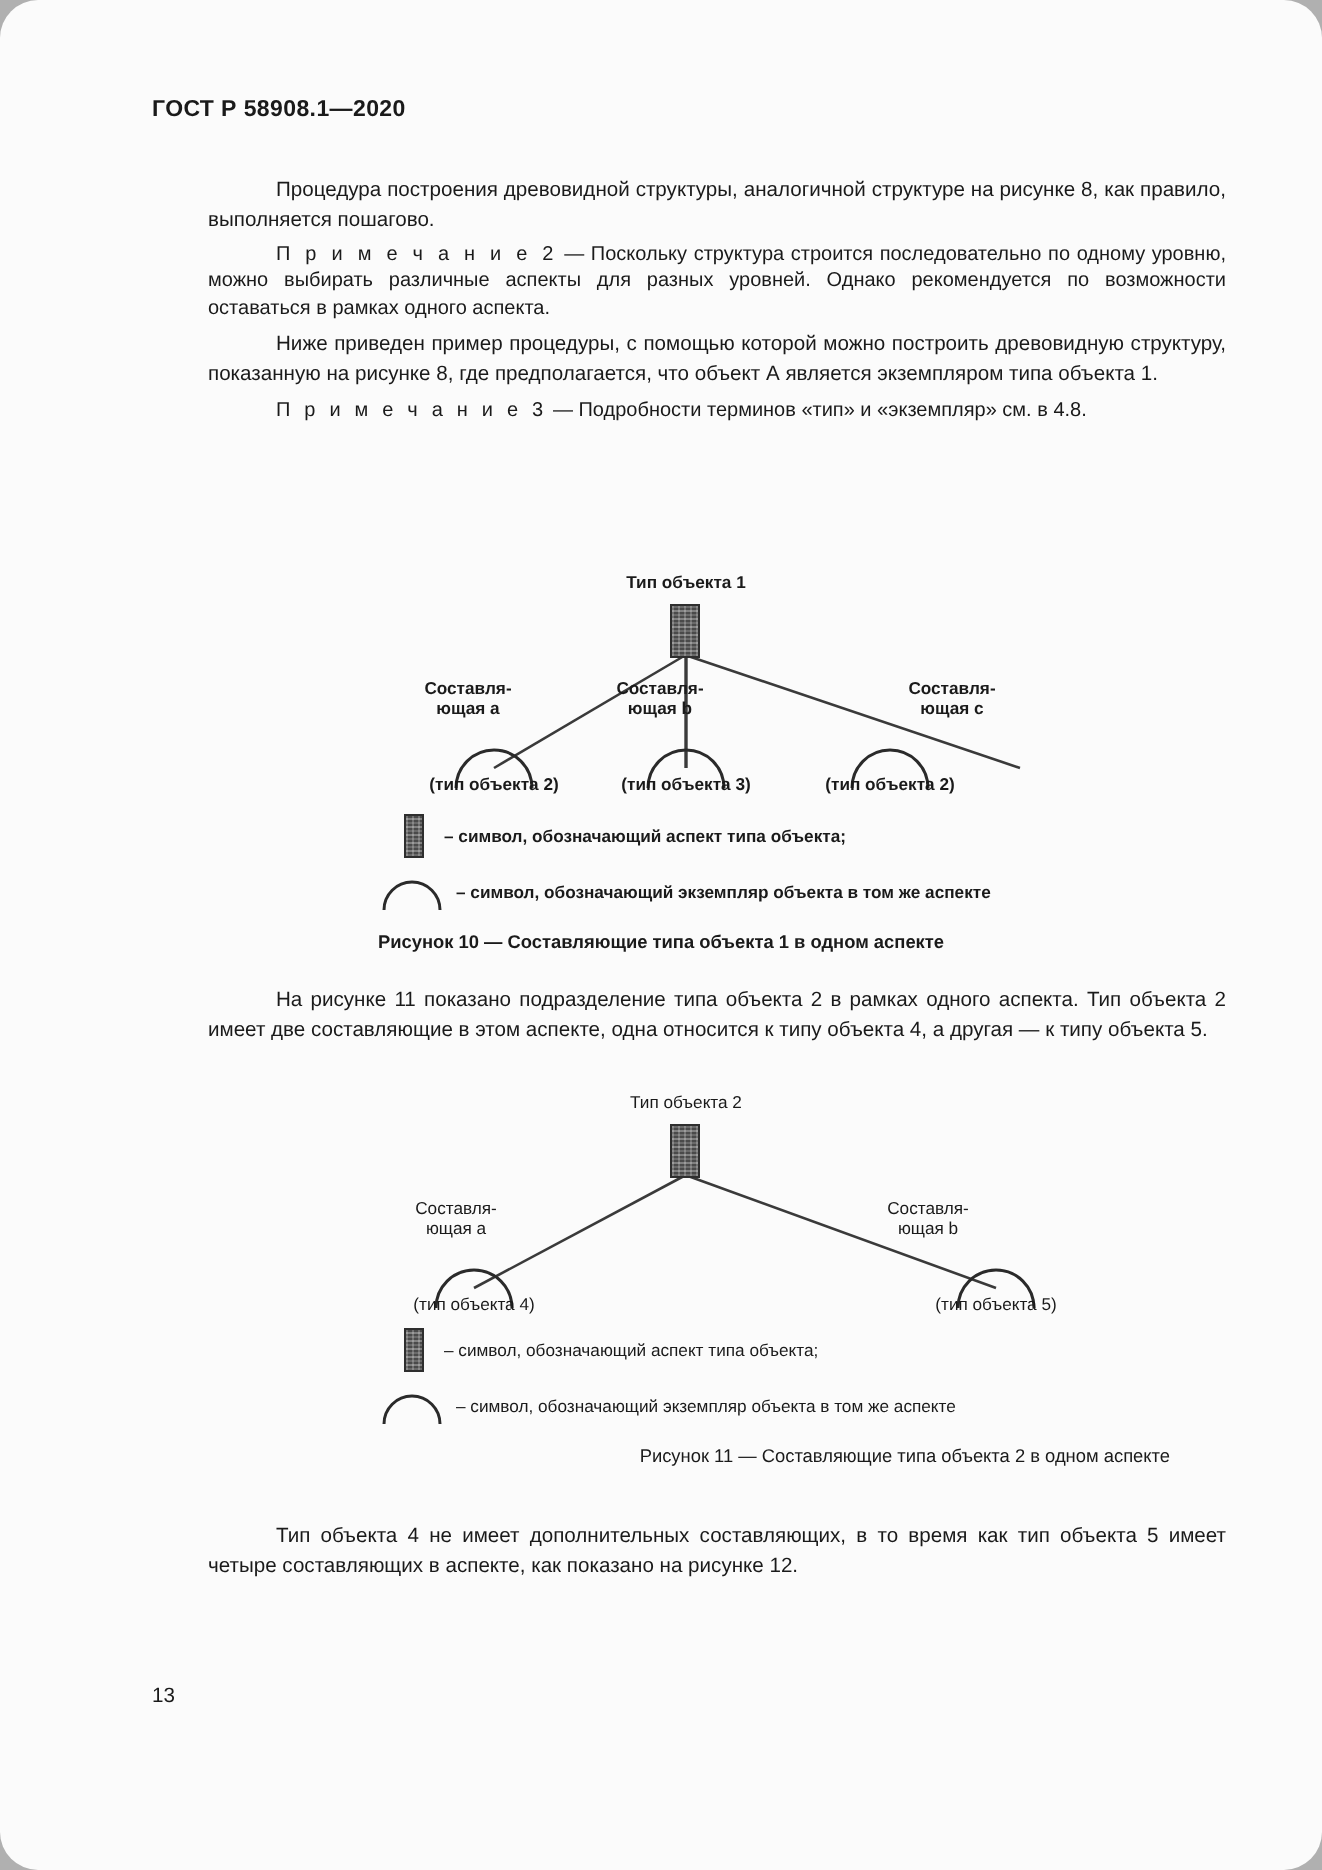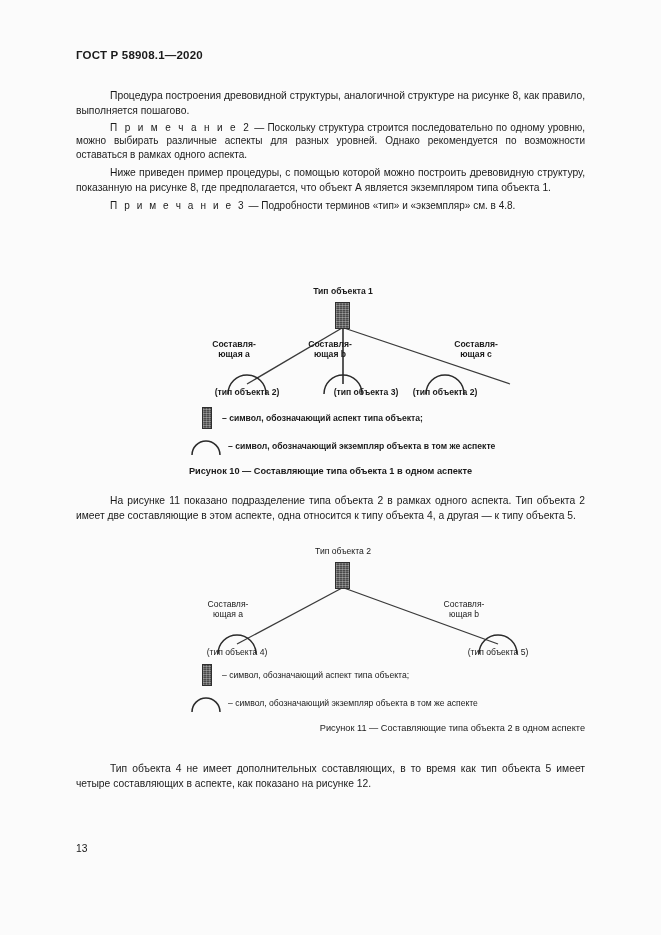--- a/index.html
+++ b/index.html
@@ -8,20 +8,21 @@
     background: #b0b0b0;
   }
   #page {
     position: relative;
     width: 661px;
     height: 935px;
     background: #fbfbfb;
     font-family: "Liberation Sans", sans-serif;
     color: #1a1a1a;
     overflow: hidden;
+    border-radius: 19px;
   }
   .content {
     position: absolute;
     left: 76px;
     top: 0;
     width: 509px;
     height: 935px;
   }
 
   
@@ -36,20 +37,21 @@
 
   
   .para {
     position: absolute;
     width: 509px;
     font-size: 10.3px;
     line-height: 14.6px;
     text-align: justify;
     text-indent: 34px;
     hyphens: none;
+    margin-left: 28px;
   }
   .para.note {
     font-size: 10px;
     line-height: 13.4px;
   }
   .spaced {
     letter-spacing: 2.1px;
   }
 
   
@@ -185,21 +187,21 @@
         <div class="fig-label center" style="left:254px; top:63px;">
           <div>Составля-</div>
           <div>ющая b</div>
         </div>
         <div class="fig-label center" style="left:400px; top:63px;">
           <div>Составля-</div>
           <div>ющая c</div>
         </div>
 
         <div class="fig-label center" style="left:171px; top:111px;">(тип объекта 2)</div>
-        <div class="fig-label center" style="left:267px; top:111px;margin-left:23px;">(тип объекта 3)</div>
+        <div class="fig-label center" style="left:267px; top:111px;">(тип объекта 3)</div>
         <div class="fig-label center" style="left:369px; top:111px;">(тип объекта 2)</div>
       </div>
 
       <div class="legend-row" style="left:123px; top:129px;">
         <span class="legend-sym-box">
           <span class="aspect-sym"></span>
         </span>
         <span>– символ, обозначающий аспект типа объекта;</span>
       </div>
 

